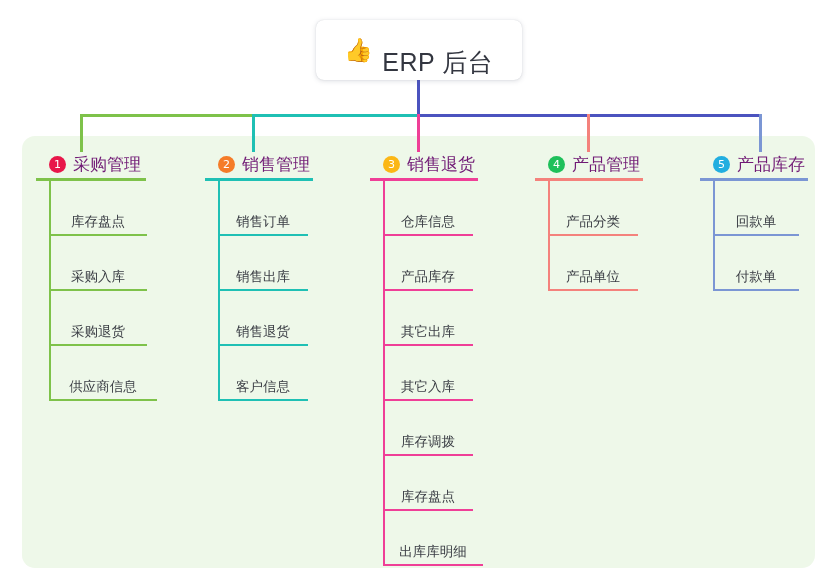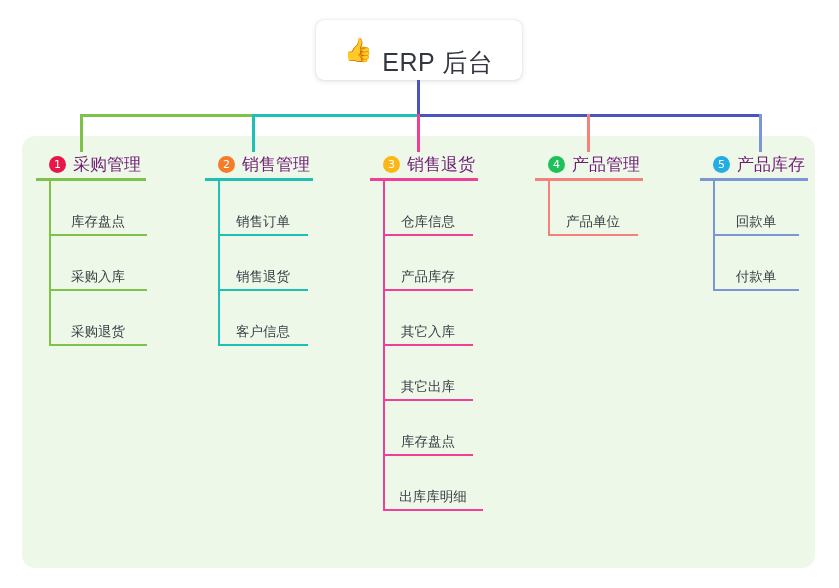--- a/index.html
+++ b/index.html
@@ -191,33 +191,39 @@
     <div class="items">
       <div class="item" style="--itemw:98px;">
         <span class="item-label">库存盘点</span>
       </div>
       <div class="item" style="--itemw:98px;">
         <span class="item-label">采购入库</span>
       </div>
       <div class="item" style="--itemw:98px;">
         <span class="item-label">采购退货</span>
       </div>
+      <div class="item" style="--itemw:108px;">
+        <span class="item-label">供应商信息</span>
+      </div>
     </div>
   </div>
 
   <div class="column" style="left:205px; top:147px; --c:#1fc0b4;">
     <div class="col-head" style="--headw:108px;">
       <span class="badge" style="--b:#f57c28;">2</span>
       <span class="col-title">销售管理</span>
     </div>
     <div class="items">
       <div class="item" style="--itemw:90px;">
         <span class="item-label">销售订单</span>
       </div>
       <div class="item" style="--itemw:90px;">
+        <span class="item-label">销售出库</span>
+      </div>
+      <div class="item" style="--itemw:90px;">
         <span class="item-label">销售退货</span>
       </div>
       <div class="item" style="--itemw:90px;">
         <span class="item-label">客户信息</span>
       </div>
     </div>
   </div>
 
   <div class="column" style="left:370px; top:147px; --c:#ef3f97;">
     <div class="col-head" style="--headw:108px;">
@@ -225,41 +231,47 @@
       <span class="col-title">销售退货</span>
     </div>
     <div class="items">
       <div class="item" style="--itemw:90px;">
         <span class="item-label">仓库信息</span>
       </div>
       <div class="item" style="--itemw:90px;">
         <span class="item-label">产品库存</span>
       </div>
       <div class="item" style="--itemw:90px;">
+        <span class="item-label">其它出库</span>
+      </div>
+      <div class="item" style="--itemw:90px;">
         <span class="item-label">其它入库</span>
       </div>
       <div class="item" style="--itemw:90px;">
-        <span class="item-label">其它出库</span>
+        <span class="item-label">库存调拨</span>
       </div>
       <div class="item" style="--itemw:90px;">
         <span class="item-label">库存盘点</span>
       </div>
       <div class="item" style="--itemw:100px;">
         <span class="item-label">出库库明细</span>
       </div>
     </div>
   </div>
 
   <div class="column" style="left:535px; top:147px; --c:#f4827c;">
     <div class="col-head" style="--headw:108px;">
       <span class="badge" style="--b:#1ec05a;">4</span>
       <span class="col-title">产品管理</span>
     </div>
     <div class="items">
       <div class="item" style="--itemw:90px;">
+        <span class="item-label">产品分类</span>
+      </div>
+      <div class="item" style="--itemw:90px;">
         <span class="item-label">产品单位</span>
       </div>
     </div>
   </div>
 
   <div class="column" style="left:700px; top:147px; --c:#7b96d4;">
     <div class="col-head" style="--headw:108px;">
       <span class="badge" style="--b:#22aee0;">5</span>
       <span class="col-title">产品库存</span>
     </div>

